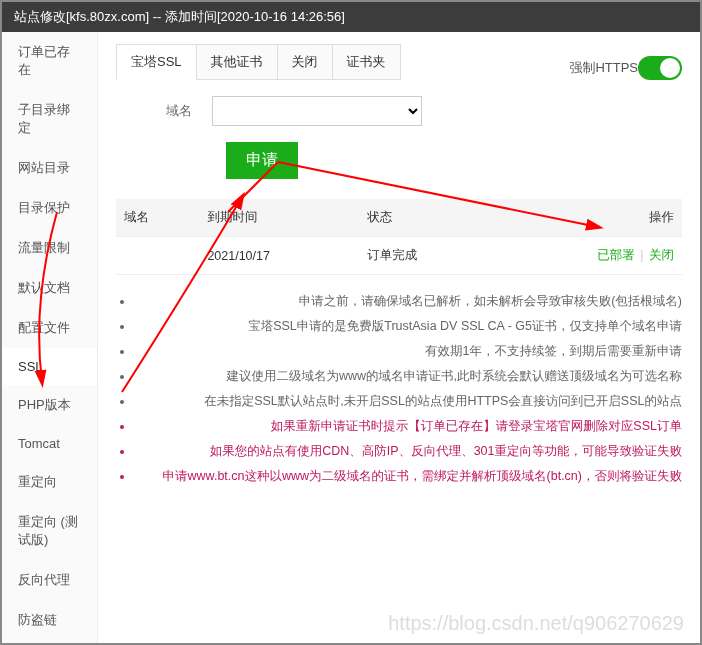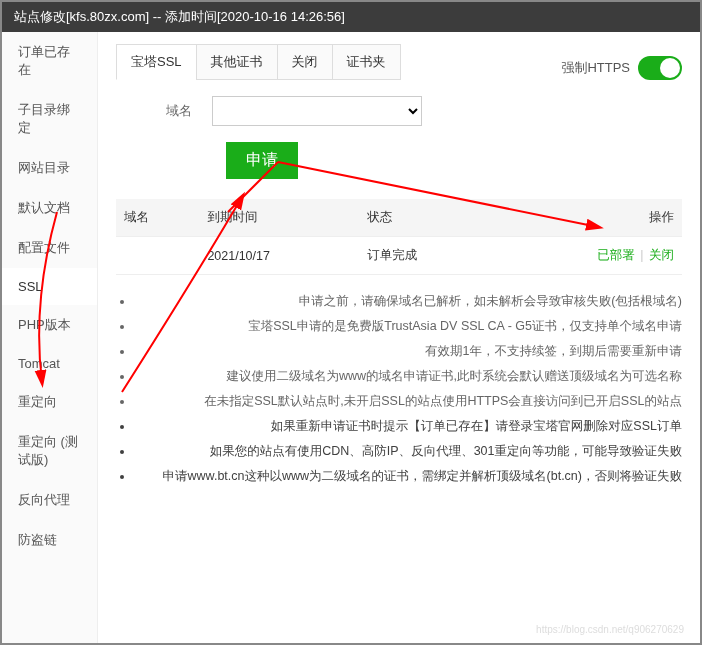--- a/index.html
+++ b/index.html
@@ -8,50 +8,52 @@
     .titlebar { background: #3c3c3c; color: #fff; padding: 6px 12px; font-size: 13px; }
     .body { display: flex; height: calc(100% - 30px); }
     .sidebar { width: 96px; background: #fafafa; border-right: 1px solid #eee; }
     .sidebar-item { padding: 11px 16px; cursor: pointer; font-size: 13px; color: #555; }
     .sidebar-item.active { background: #fff; color: #333; }
     .main { flex: 1; padding: 12px 18px; overflow: auto; position: relative; }
     .toprow { display: flex; align-items: flex-end; justify-content: space-between; margin-bottom: 14px; }
     .tabs { display: flex; }
     .tab { border: 1px solid #ddd; padding: 8px 14px; font-size: 13px; cursor: pointer; background: #fafafa; margin-right: -1px; }
     .tab.active { background: #fff; border-bottom: 1px solid #fff; }
-    .https-toggle { display: flex; align-items: center; gap: 8px; font-size: 13px; color: #555; }
+    .https-toggle { display: flex; align-items: center; font-size: 13px; color: #555; }
     .switch { width: 44px; height: 24px; background: #1aad19; border-radius: 12px; position: relative; }
     .switch::after { content: ""; position: absolute; right: 2px; top: 2px; width: 20px; height: 20px; background: #fff; border-radius: 50%; }
     .formrow { display: flex; align-items: center; margin: 16px 0 16px 50px; gap: 20px; }
     .formrow label { color: #666; }
     .select { width: 210px; height: 30px; border: 1px solid #ccc; background: #fff; padding: 0 8px; }
     .apply-row { margin-left: 110px; margin-bottom: 20px; }
     .btn-apply { background: #1aad19; color: #fff; border: none; padding: 8px 20px; font-size: 16px; cursor: pointer; }
     table { width: 100%; border-collapse: collapse; margin-bottom: 14px; }
     thead { background: #f5f5f5; }
     th, td { padding: 10px 8px; text-align: left; font-weight: normal; font-size: 12.5px; border-bottom: 1px solid #eee; }
     th:last-child, td:last-child { text-align: right; }
     .link-green { color: #1aad19; cursor: pointer; }
     .link-sep { color: #ccc; margin: 0 2px; }
     .notes { margin-top: 8px; text-align: right; }
     .notes li { list-style: disc; margin-left: 18px; line-height: 2; font-size: 12.5px; color: #666; }
-    .notes li.red { color: #404040; }
-    .watermark { position: absolute; right: 16px; bottom: 8px; color: #ddd; font-size: 10px; pointer-events: none; }
+    .notes li.red { color: #be185d; }
+    .watermark { position: absolute; right: 16px; bottom: 8px; color: #ddd; font-size: 20px; pointer-events: none; }
     svg.arrows { position: absolute; top: 0; left: 0; pointer-events: none; }
   </style>
 </head>
 <body>
 
 <div class="wrapper">
   <div class="titlebar">站点修改[kfs.80zx.com] -- 添加时间[2020-10-16 14:26:56]</div>
   <div class="body">
     <div class="sidebar" id="sidebar">
         <div class="sidebar-item">订单已存在</div>
         <div class="sidebar-item">子目录绑定</div>
         <div class="sidebar-item">网站目录</div>
+        <div class="sidebar-item">目录保护</div>
+        <div class="sidebar-item">流量限制</div>
         <div class="sidebar-item">默认文档</div>
         <div class="sidebar-item">配置文件</div>
         <div class="sidebar-item active">SSL</div>
         <div class="sidebar-item">PHP版本</div>
         <div class="sidebar-item">Tomcat</div>
         <div class="sidebar-item">重定向</div>
         <div class="sidebar-item">重定向 (测试版)</div>
         <div class="sidebar-item">反向代理</div>
         <div class="sidebar-item">防盗链</div>
       </div>

